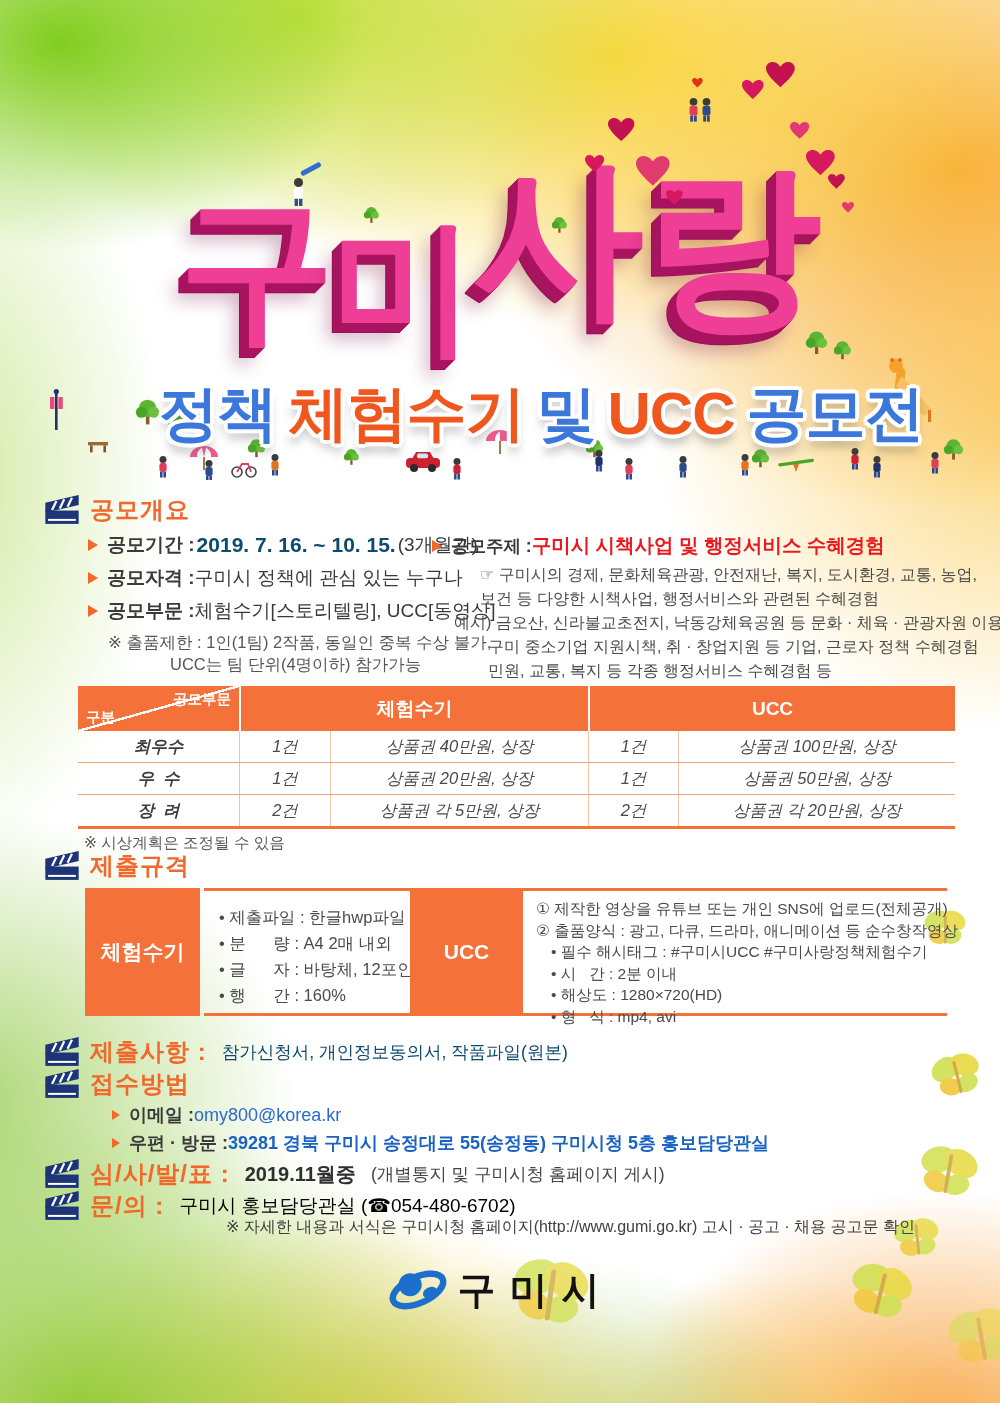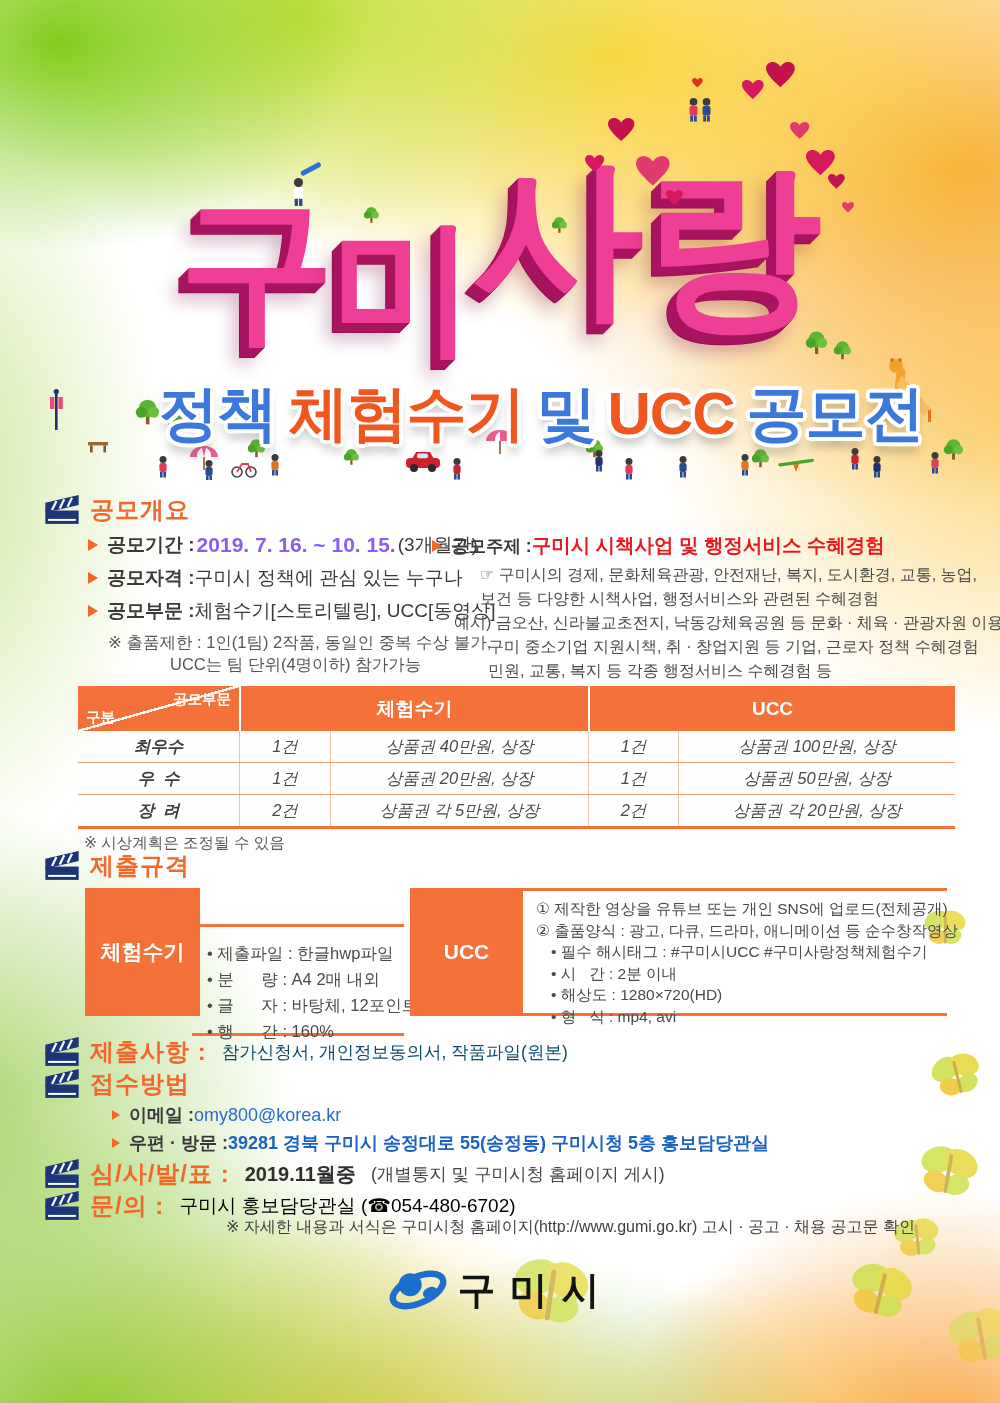--- a/index.html
+++ b/index.html
@@ -44,21 +44,21 @@
   .sec-h{display:flex;align-items:center;gap:11px;}
   .sec-h .ttl{color:#f2672a;font-weight:800;font-size:24px;letter-spacing:1px;}
   .sec-h .val{color:#0c4a6e;font-size:17.5px;margin-left:4px;}
   .clap{width:34px;height:30px;flex:0 0 auto;}
   
   .ov-item{display:flex;align-items:center;margin-bottom:7px;font-size:19px;color:#3a3a3a;white-space:nowrap;}
   .ov-item b{font-weight:800;}
   .tri{width:0;height:0;border-left:10px solid #f2672a;border-top:6px solid transparent;
     border-bottom:6px solid transparent;margin-right:9px;flex:0 0 auto;}
   .tri-sm{border-left-width:8px;border-top-width:5px;border-bottom-width:5px;}
-  .red-strong{color:#8b5cf6;font-weight:800;font-size:21px;margin:0 2px;}
+  .red-strong{color:#0c4a6e;font-weight:800;font-size:21px;margin:0 2px;}
   .ov-note{margin:2px 0 8px 20px;font-size:16.5px;color:#555;line-height:22px;}
   .ov-note .ind{margin-left:62px;}
   .ov-right-line{font-size:16px;color:#4a4a4a;line-height:24px;white-space:nowrap;}
   .theme-line{display:flex;align-items:center;white-space:nowrap;margin-bottom:4px;}
   .theme-line b{font-size:17.5px;color:#3a3a3a;font-weight:800;}
   .theme-val{color:#e8191f;font-weight:800;font-size:19.5px;}
   .ml48{margin-left:48px;} .ml22{margin-left:22px;} .ml56{margin-left:56px;}
   
   .award-table{position:absolute;left:78px;top:686px;width:877px;z-index:5;}
   .at-header{display:grid;grid-template-columns:161px 349px 367px;height:45px;background:#f4713a;color:#fff;}
@@ -321,21 +321,21 @@
   <div class="table-note">※ 시상계획은 조정될 수 있음</div>
 
   <div class="layer sec-h" style="left:45px;top:850px;">
     <svg class="clap" viewBox="0 0 30 27">
         <use href="#clap"></use>
       </svg>
     <span class="ttl">제출규격</span>
   </div>
 
   <div class="spec-label" style="left:85px;top:888px;width:115px;height:128px;">체험수기</div>
-  <div class="spec-content essay-content" style="left:192px;top:888px;width:212px;height:112px;margin-top:36px;">
+  <div class="spec-content essay-content" style="left:204px;top:888px;width:212px;height:128px;">
     <div class="spec-line">• 제출파일 : 한글hwp파일</div>
     <div class="spec-line">• 분      량 : A4 2매 내외</div>
     <div class="spec-line">• 글      자 : 바탕체, 12포인트</div>
     <div class="spec-line">• 행      간 : 160%</div>
   </div>
 
   <div class="spec-label" style="left:410px;top:888px;width:113px;height:128px;">UCC</div>
   <div class="spec-content ucc-content" style="left:523px;top:888px;width:424px;height:128px;">
     <div class="spec-line">① 제작한 영상을 유튜브 또는 개인 SNS에 업로드(전체공개)</div>
     <div class="spec-line">② 출품양식 : 광고, 다큐, 드라마, 애니메이션 등 순수창작영상</div>

